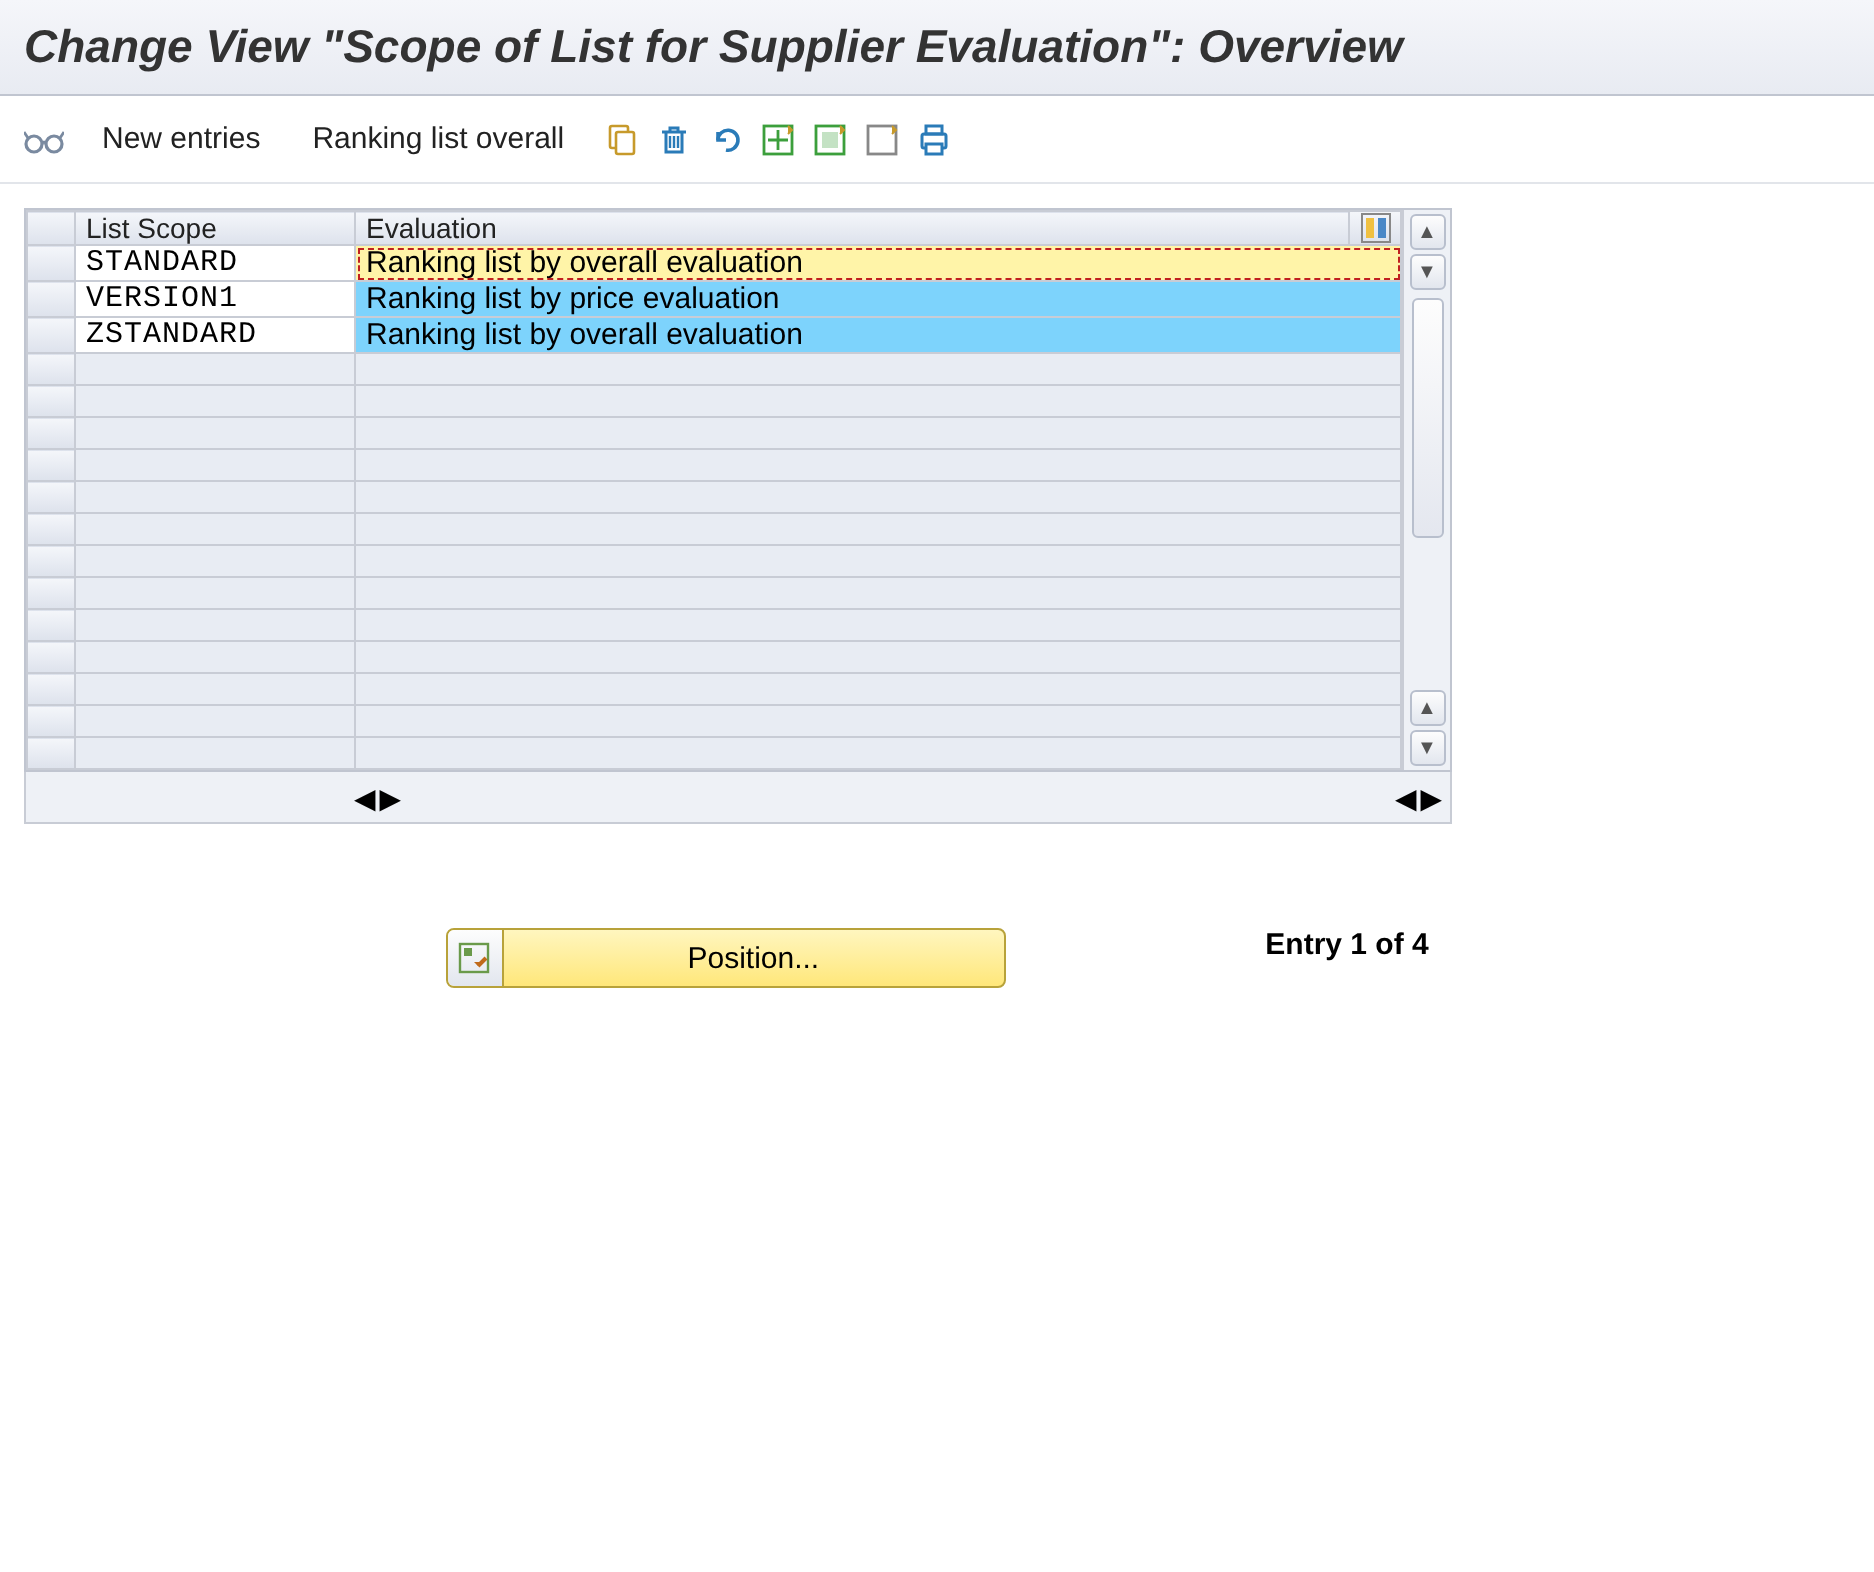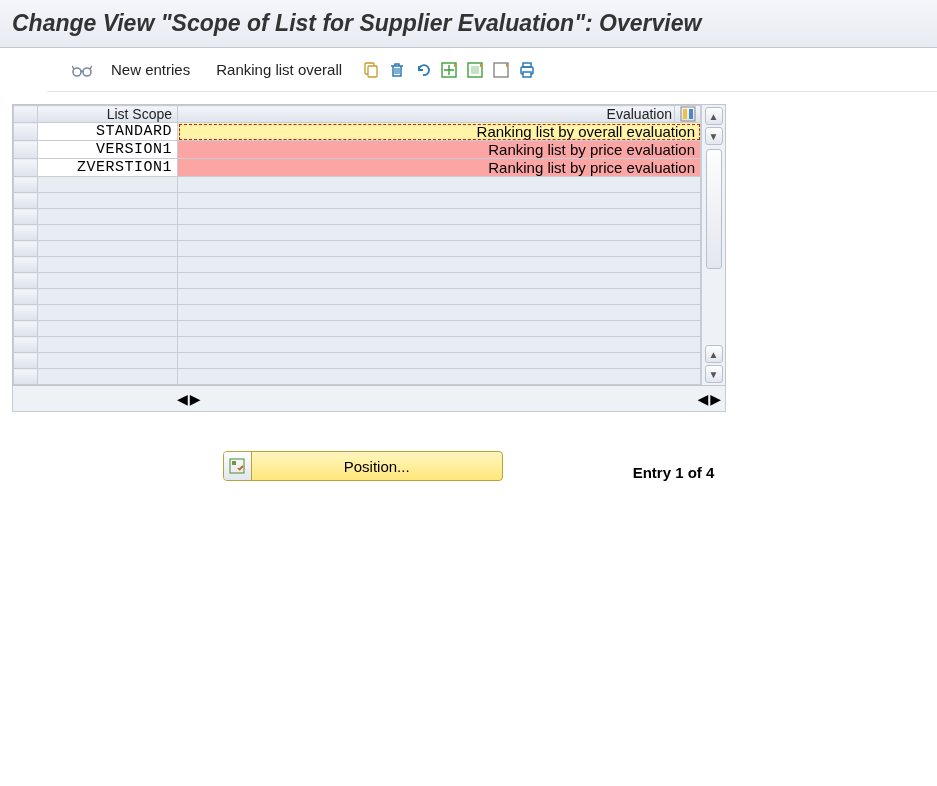--- a/index.html
+++ b/index.html
@@ -20,24 +20,23 @@
     margin: 0;
     font-size: 23px;
     font-style: italic;
     font-weight: bold;
     color: #333;
   }
   .toolbar {
     display: flex;
     align-items: center;
     gap: 10px;
-    padding: 10px 24px;
+    padding: 10px 11px;
     background: #fff;
     border-bottom: 1px solid #e2e5ea;
-    margin-left: 47px;
   }
   .toolbar-icon {
     width: 22px;
     height: 22px;
     display: inline-flex;
     align-items: center;
     justify-content: center;
     cursor: pointer;
     border-radius: 3px;
   }
@@ -63,21 +62,21 @@
   }
   .grid {
     flex: 1;
     border-collapse: collapse;
     table-layout: fixed;
   }
   .grid th, .grid td {
     border: 1px solid #c8ccd5;
     height: 16px;
     padding: 0 5px;
-    text-align: right;
+    text-align: left;
     font-weight: normal;
     overflow: hidden;
   }
   .grid th {
     background: linear-gradient(#f4f6fa, #dde2ec);
     color: #222;
     font-size: 14px;
   }
   .col-sel { width: 24px; background: linear-gradient(#f4f6fa, #dde2ec); }
   .col-scope { width: 140px; }
@@ -86,21 +85,21 @@
     background: linear-gradient(#f4f6fa, #dde2ec);
     width: 24px;
   }
   .cell-scope {
     font-family: "Courier New", monospace;
     font-size: 15px;
     background: #fff;
     letter-spacing: 0.5px;
   }
   .cell-desc {
-    background: #fca5a5;
+    background: #7dd3fc;
     font-size: 15px;
   }
   .cell-empty {
     background: #e8ecf3;
   }
   .cell-active {
     background: #fff4a8 !important;
     outline: 1px dashed #c02020;
     outline-offset: -2px;
   }
@@ -146,23 +145,23 @@
     border: 1px solid #c8ccd5;
     border-top: none;
     align-items: center;
     padding: 0 4px;
   }
   .hscroll-row .spacer { width: 160px; }
   .hscroll-row .hgroup { display:flex; gap:2px; }
   .hscroll-row .track { flex:1; margin:0 6px; height:14px; }
 
   .footer {
-    margin-top: 27px;
-    display: flex;
-    align-items: flex-end;
+    margin-top: 40px;
+    display: flex;
+    align-items: flex-start;
     justify-content: center;
     gap: 130px;
     padding: 0 20px 20px;
   }
   .position-btn {
     display: flex;
     align-items: center;
     background: linear-gradient(#fff6bf, #ffe77a);
     border: 1px solid #b8a23a;
     border-radius: 4px;
@@ -282,22 +281,22 @@
             <td class="cell-scope">STANDARD</td>
             <td class="cell-desc cell-active">Ranking list by overall evaluation</td>
           </tr>
           <tr>
             <td class="row-sel"></td>
             <td class="cell-scope">VERSION1</td>
             <td class="cell-desc">Ranking list by price evaluation</td>
           </tr>
           <tr>
             <td class="row-sel"></td>
-            <td class="cell-scope">ZVERSTION1</td>
-            <td class="cell-desc">Ranking list by price evaluation</td>
+            <td class="cell-scope">ZSTANDARD</td>
+            <td class="cell-desc">Ranking list by overall evaluation</td>
           </tr>
           <tr>
             <td class="row-sel"></td>
             <td class="cell-empty"></td>
             <td class="cell-empty"></td>
           </tr>
           <tr>
             <td class="row-sel"></td>
             <td class="cell-empty"></td>
             <td class="cell-empty"></td>

